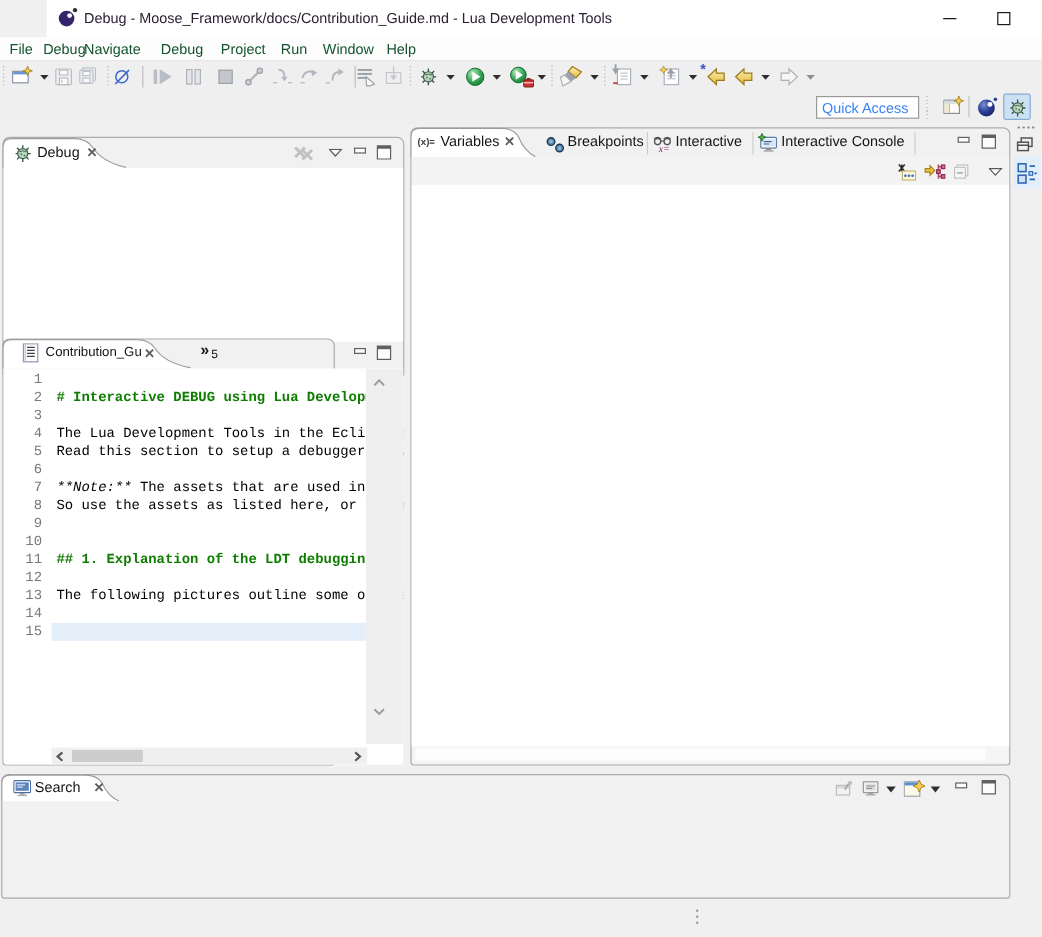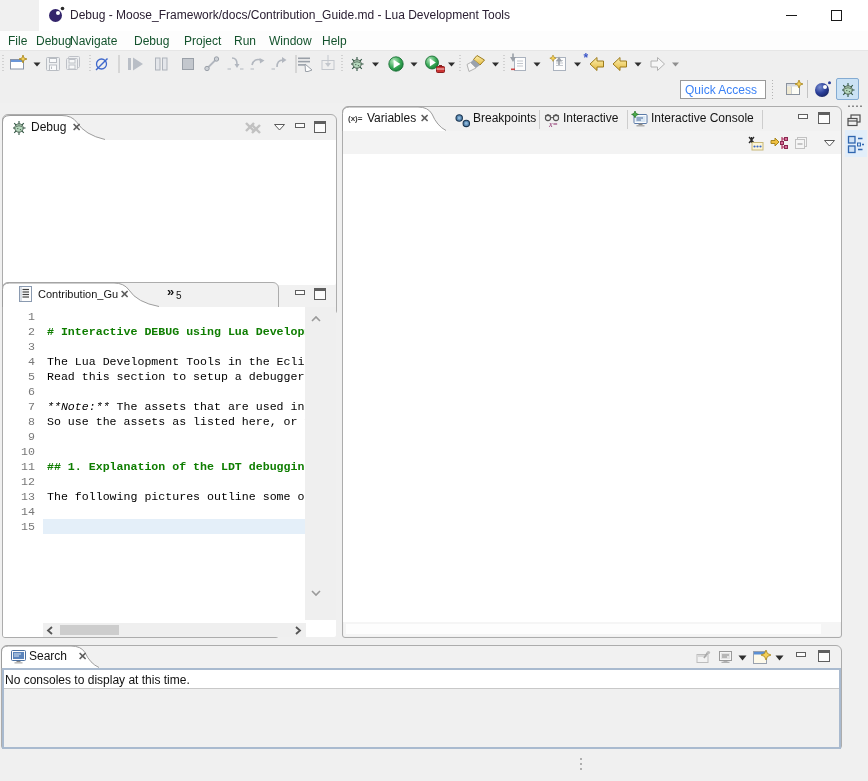--- a/index.html
+++ b/index.html
@@ -470,23 +470,18 @@
   <svg class="icon" style="left:751px;top:3px" width="18" height="17" viewBox="0 0 18 17">
     <rect x="0.5" y="2.5" width="13" height="12" fill="#fdf9ea" stroke="#9aa2ae"></rect>
     <rect x="1" y="3" width="12" height="2.5" fill="#5b8fd4"></rect>
     <polygon points="13,1 14.5,4.5 18,6 14.5,7.5 13,11 11.5,7.5 8,6 11.5,4.5" fill="#f4cf56" stroke="#a8861e" stroke-width="0.8"></polygon>
   </svg>
   <svg class="icon" style="left:773px;top:9px" width="9" height="6" viewBox="0 0 9 6">
       <polygon points="0.5,0.5 8.5,0.5 4.5,5.5" fill="#2e2e2e"></polygon>
     </svg>
   <div class="minbtn" style="left:794px;top:6px"></div>
   <div class="maxbtn" style="left:816px;top:4px"></div>
-  <div id="console-content">
-    <div id="console-msg">
-        <span>No consoles to display at this time.</span>
-      </div>
-  </div>
 </div>
 <svg class="abs" style="left:576px;top:755px" width="10" height="20" viewBox="0 0 10 20">
   <circle cx="5" cy="4" r="1" fill="#9a9a9a"></circle>
     <circle cx="5" cy="9" r="1" fill="#9a9a9a"></circle>
     <circle cx="5" cy="14" r="1" fill="#9a9a9a"></circle>
 </svg>
 
 </body></html>

